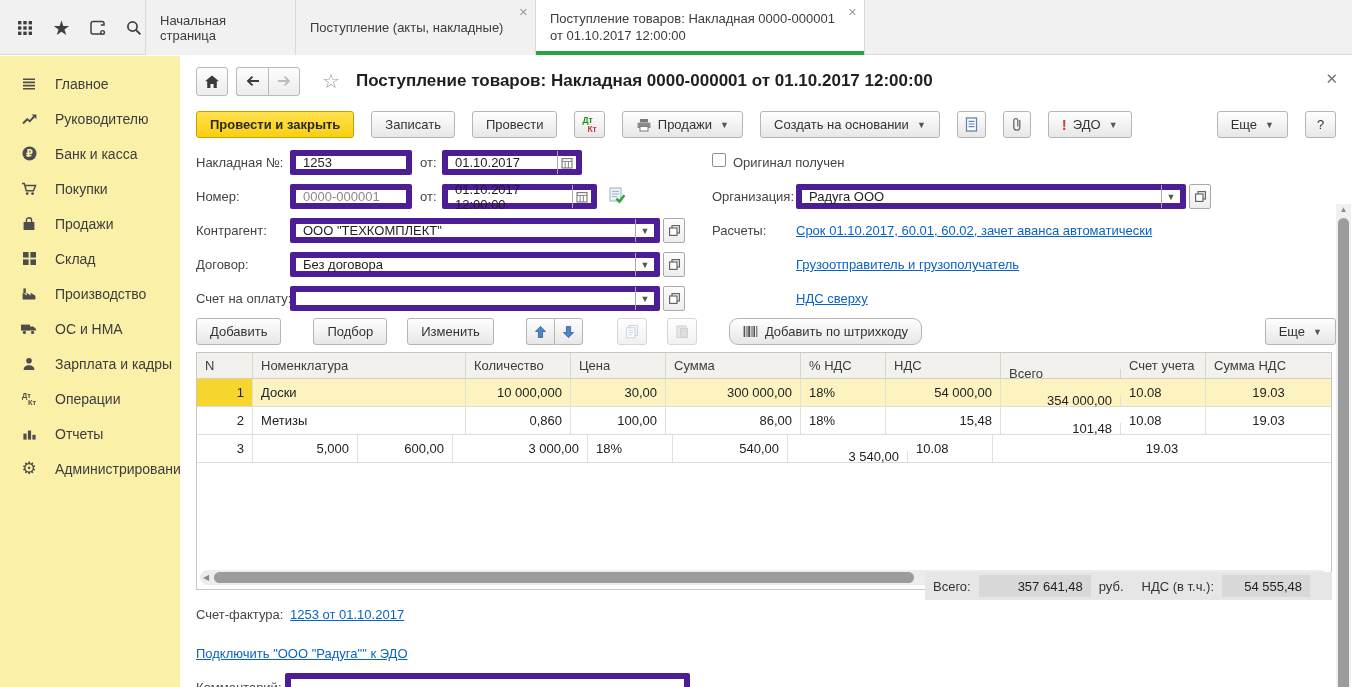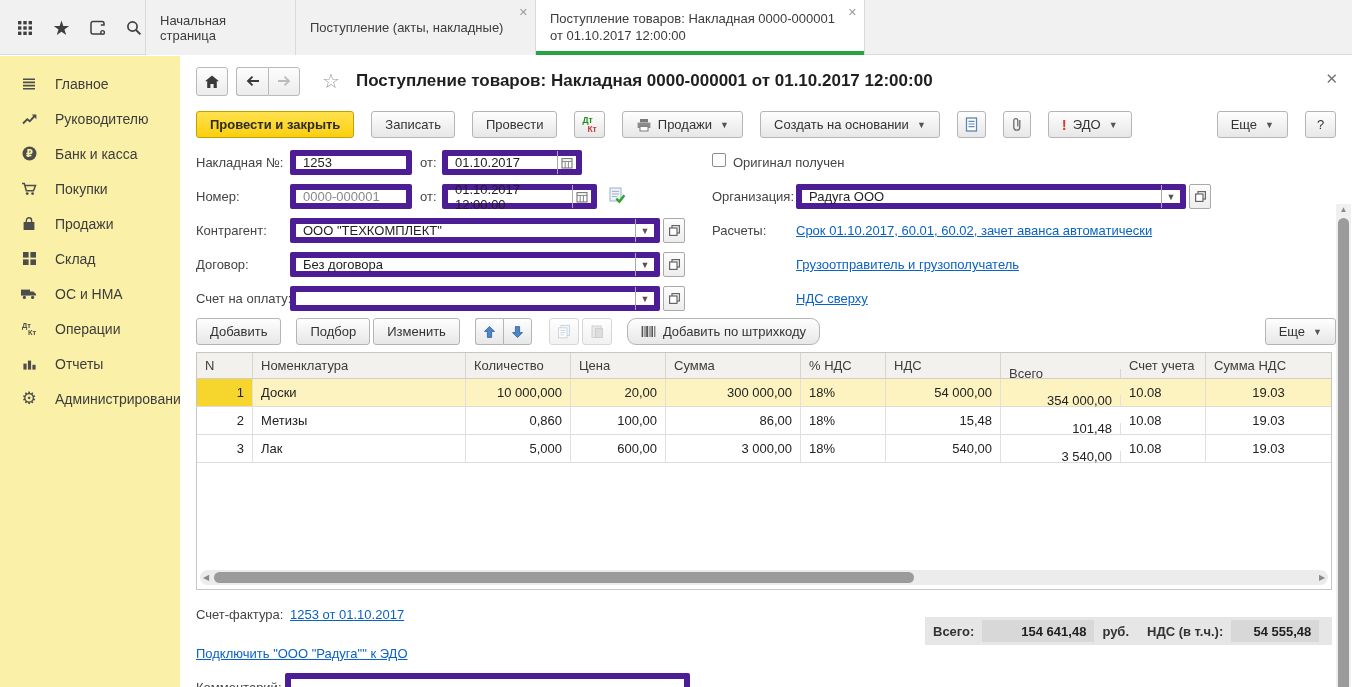--- a/index.html
+++ b/index.html
@@ -54,21 +54,21 @@
   .fin { position:absolute; border:6px solid #4c1d95; border-radius:2px; background:#fff; height:25px; display:flex; align-items:center; padding:0 7px; color:#1f1f1f; }
   .combo { padding-right:0; }
   .combo .val { flex:1; }
   .seg { width:19px; height:23px; border-left:1px solid #a9a9a9; display:flex; align-items:center; justify-content:center; color:#555; font-size:9px; cursor:pointer; flex:none; }
   .sqbtn { position:absolute; width:22px; height:25px; border:1px solid #a9a9a9; border-radius:2px; background:linear-gradient(#fdfdfd,#ededed); display:flex; align-items:center; justify-content:center; cursor:pointer; }
   .chk { position:absolute; width:14px; height:14px; border:1px solid #8e8e8e; border-radius:2px; background:#fff; cursor:pointer; }
   a.lnk { color:#0a62c6; text-decoration:underline; cursor:pointer; white-space:nowrap; }
   .form a.lnk { position:absolute; }
 
   
-  .tbl-toolbar { position:absolute; left:16px; top:262px; width:1140px; display:flex; align-items:center; gap:3px; }
+  .tbl-toolbar { position:absolute; left:16px; top:262px; width:1140px; display:flex; align-items:center; gap:20px; }
   .btn.dis { opacity:.55; cursor:default; }
 
   
   .tbl { position:absolute; left:16px; top:296px; width:1136px; height:238px; border:1px solid #c6c6c2; background:#fff; }
   .thead { display:flex; height:26px; background:#f2f1ed; border-bottom:1px solid #cfcec9; color:#3c3c3c; }
   .thead .cell { border-right:1px solid #d6d5d0; display:flex; align-items:center; padding:0 8px; }
   .trow { display:flex; height:28px; border-bottom:1px solid #dcdcd8; }
   .trow .cell { border-right:1px solid #e0e0dc; display:flex; align-items:center; padding:0 8px; color:#222; }
   .trow.sel { background:#fcf3c0; }
   .trow.sel .cell.c0 { background:#f6d52c; }
@@ -78,21 +78,21 @@
   .c9{flex:1;justify-content:center;border-right:none!important;}
   .thead .c0,.thead .c2,.thead .c3,.thead .c4,.thead .c6,.thead .c7{justify-content:flex-start;}
   .thead .c9{justify-content:flex-start;}
   .hscroll { position:absolute; left:3px; right:3px; bottom:4px; height:15px; background:#ececec; border-radius:8px; display:flex; align-items:center; }
   .hthumb { position:absolute; left:14px; width:700px; height:11px; top:2px; background:#9b9b9b; border-radius:6px; cursor:pointer; }
   .harr { width:12px; font-size:8px; color:#8a8a8a; text-align:center; }
   .harr.r { position:absolute; right:0; }
 
   
   .foot-lbl { position:absolute; color:#444; white-space:nowrap; }
-  .totals { position:absolute; left:745px; top:561px; width:407px; height:28px; background:#e6e6e6; display:flex; align-items:center; padding:0 8px; gap:8px;font-weight:bold; }
+  .totals { position:absolute; left:745px; top:516px; width:407px; height:28px; background:#e6e6e6; display:flex; align-items:center; padding:0 8px; gap:8px; }
   .totv { background:#d8d8d8; height:22px; display:flex; align-items:center; justify-content:flex-end; padding:0 8px; color:#1f1f1f; }
   .tot1 { width:112px; } .tot2 { width:88px; }
 
   
   .vscroll { position:absolute; right:1px; top:148px; width:15px; height:539px; background:#f0f0f0; }
   .vthumb { position:absolute; left:2px; top:14px; width:11px; height:488px; background:#9b9b9b; border-radius:6px; cursor:pointer; }
   .varr { text-align:center; font-size:8px; color:#8a8a8a; line-height:12px; }
   svg { display:block; }
 </style>
 </head>
@@ -201,28 +201,46 @@
               <rect x="8.4" y="1" width="5.6" height="5.6"></rect>
               <rect x="1" y="8.4" width="5.6" height="5.6"></rect>
               <rect x="8.4" y="8.4" width="5.6" height="5.6"></rect>
             </g>
           </svg>
         </span>
       <span>Склад</span>
     </div>
     <div class="side-item">
       <span class="side-ico">
+          <svg width="16" height="16" viewBox="0 0 16 16">
+            <rect x="2.4" y="2.4" width="2.4" height="5" fill="#4d4d4d"></rect>
+            <path d="M1.6 13.6V6.8l4 2.6V6.8l4 2.6V6.8l4.8 3v3.8z" fill="#4d4d4d"></path>
+          </svg>
+        </span>
+      <span>Производство</span>
+    </div>
+    <div class="side-item">
+      <span class="side-ico">
           <svg width="18" height="15" viewBox="0 0 18 15">
             <rect x="1" y="3.6" width="9" height="6" fill="#4d4d4d"></rect>
             <path d="M10 5.6h3.4l2.6 2.4v1.6H10z" fill="#4d4d4d"></path>
             <circle cx="4.4" cy="11.4" r="1.6" fill="#4d4d4d"></circle>
             <circle cx="12.6" cy="11.4" r="1.6" fill="#4d4d4d"></circle>
           </svg>
         </span>
       <span>ОС и НМА</span>
+    </div>
+    <div class="side-item">
+      <span class="side-ico">
+          <svg width="16" height="16" viewBox="0 0 16 16">
+            <circle cx="8" cy="4.8" r="2.8" fill="#4d4d4d"></circle>
+            <path d="M2.6 14c0-3.2 2.4-4.8 5.4-4.8s5.4 1.6 5.4 4.8z" fill="#4d4d4d"></path>
+          </svg>
+        </span>
+      <span>Зарплата и кадры</span>
     </div>
     <div class="side-item">
       <span class="side-ico">
           <svg width="17" height="17" viewBox="0 0 17 17">
             <text x="1" y="7.6" font-size="7.4" font-weight="bold" fill="#4d4d4d">Дт</text>
             <text x="7" y="15.4" font-size="7.4" font-weight="bold" fill="#4d4d4d">Кт</text>
           </svg>
         </span>
       <span>Операции</span>
     </div>
@@ -479,21 +497,21 @@
         <div class="cell c5">% НДС</div>
         <div class="cell c6">НДС</div>
         <div class="cell c7">Всего</div>
         <div class="cell c8">Счет учета</div>
         <div class="cell c9">Сумма НДС</div>
       </div>
       <div class="trow sel">
         <div class="cell c0">1</div>
         <div class="cell c1">Доски</div>
         <div class="cell c2">10 000,000</div>
-        <div class="cell c3">20,00</div>
+        <div class="cell c3">30,00</div>
         <div class="cell c4">300 000,00</div>
         <div class="cell c5">18%</div>
         <div class="cell c6">54 000,00</div>
         <div class="cell c7">354 000,00</div>
         <div class="cell c8">10.08</div>
         <div class="cell c9">19.03</div>
       </div>
       <div class="trow">
         <div class="cell c0">2</div>
         <div class="cell c1">Метизы</div>
@@ -501,21 +519,20 @@
         <div class="cell c3">100,00</div>
         <div class="cell c4">86,00</div>
         <div class="cell c5">18%</div>
         <div class="cell c6">15,48</div>
         <div class="cell c7">101,48</div>
         <div class="cell c8">10.08</div>
         <div class="cell c9">19.03</div>
       </div>
       <div class="trow">
         <div class="cell c0">3</div>
-        <div class="cell c1">Лак</div>
         <div class="cell c2">5,000</div>
         <div class="cell c3">600,00</div>
         <div class="cell c4">3 000,00</div>
         <div class="cell c5">18%</div>
         <div class="cell c6">540,00</div>
         <div class="cell c7">3 540,00</div>
         <div class="cell c8">10.08</div>
         <div class="cell c9">19.03</div>
       </div>
       <div class="hscroll">
@@ -523,21 +540,21 @@
         <div class="hthumb"></div>
         <span class="harr r">▶</span>
       </div>
     </div>
 
     <span class="foot-lbl" style="left:16px;top:551px;">Счет-фактура:</span>
     <a class="lnk" style="position:absolute;left:110px;top:551px;">1253 от 01.10.2017</a>
 
     <div class="totals">
       <span>Всего:</span>
-      <div class="totv tot1">154 641,48</div>
+      <div class="totv tot1">357 641,48</div>
       <span>руб.</span>
       <span style="margin-left:10px;">НДС (в т.ч.):</span>
       <div class="totv tot2">54 555,48</div>
     </div>
 
     <a class="lnk" style="position:absolute;left:16px;top:590px;">Подключить "ООО "Радуга"" к ЭДО</a>
 
     <span class="foot-lbl" style="left:16px;top:624px;">Комментарий:</span>
     <div class="fin" style="position:absolute;left:105px;top:617px;width:405px;"></div>
 

